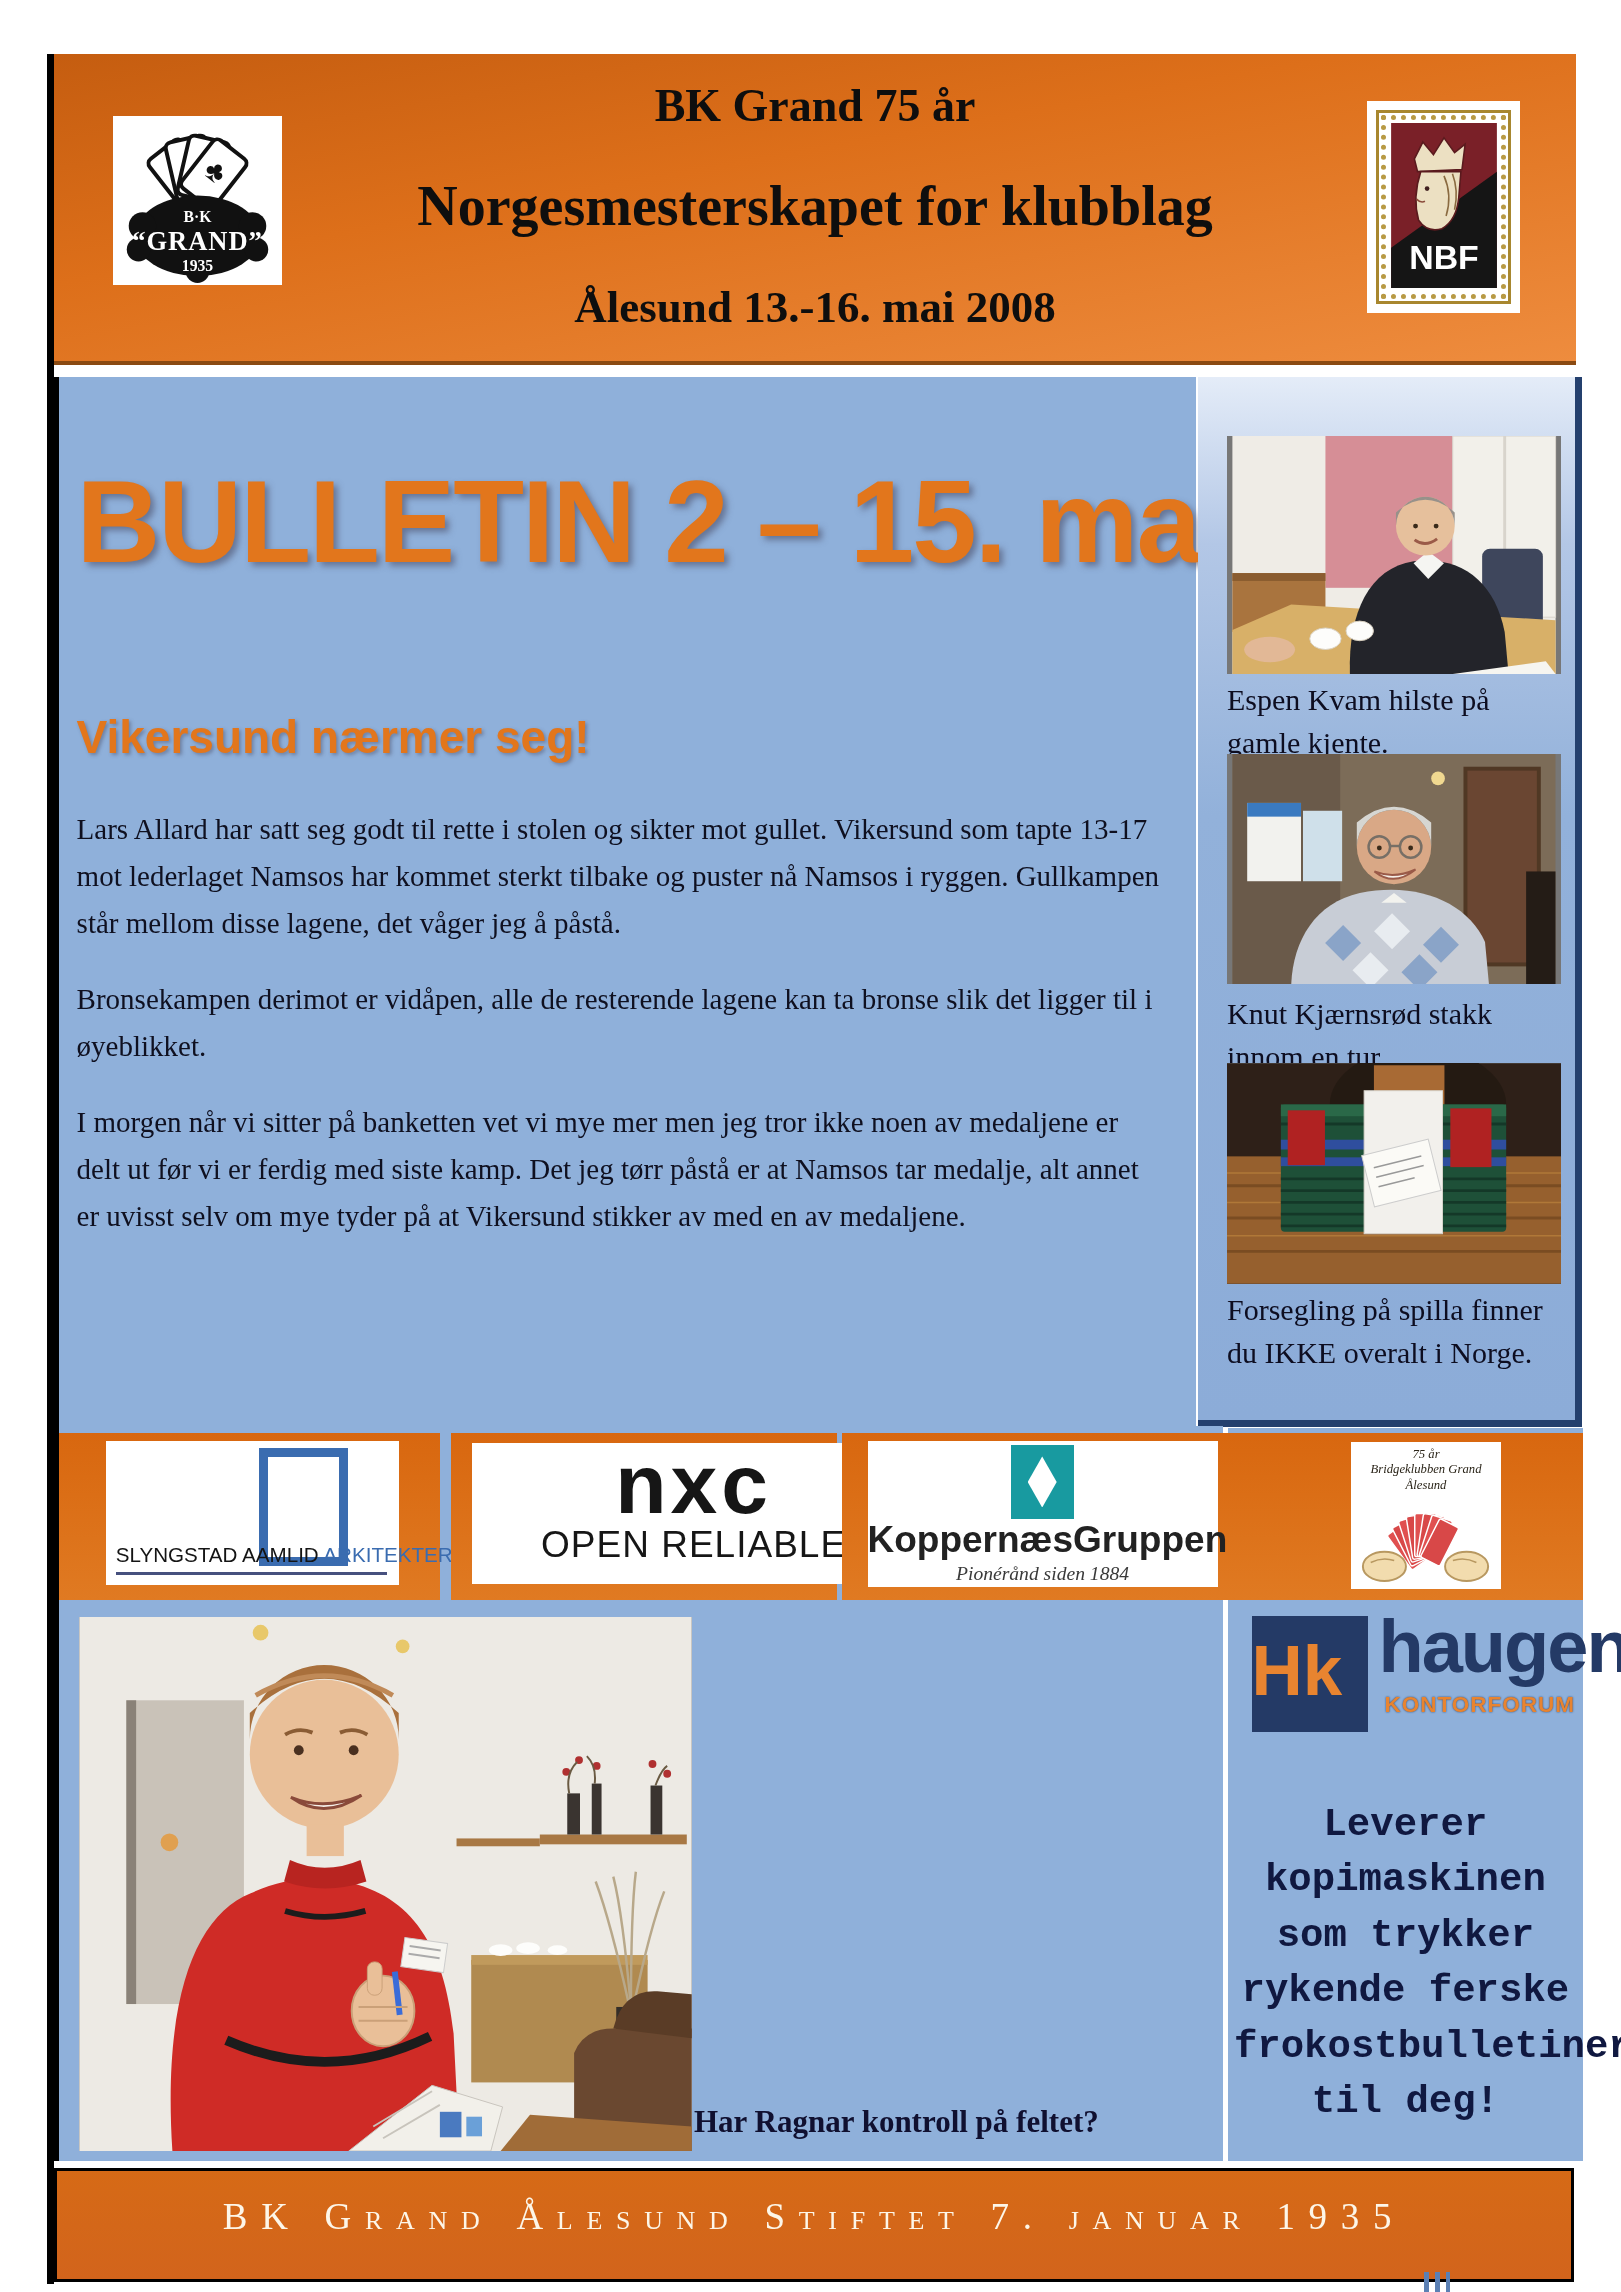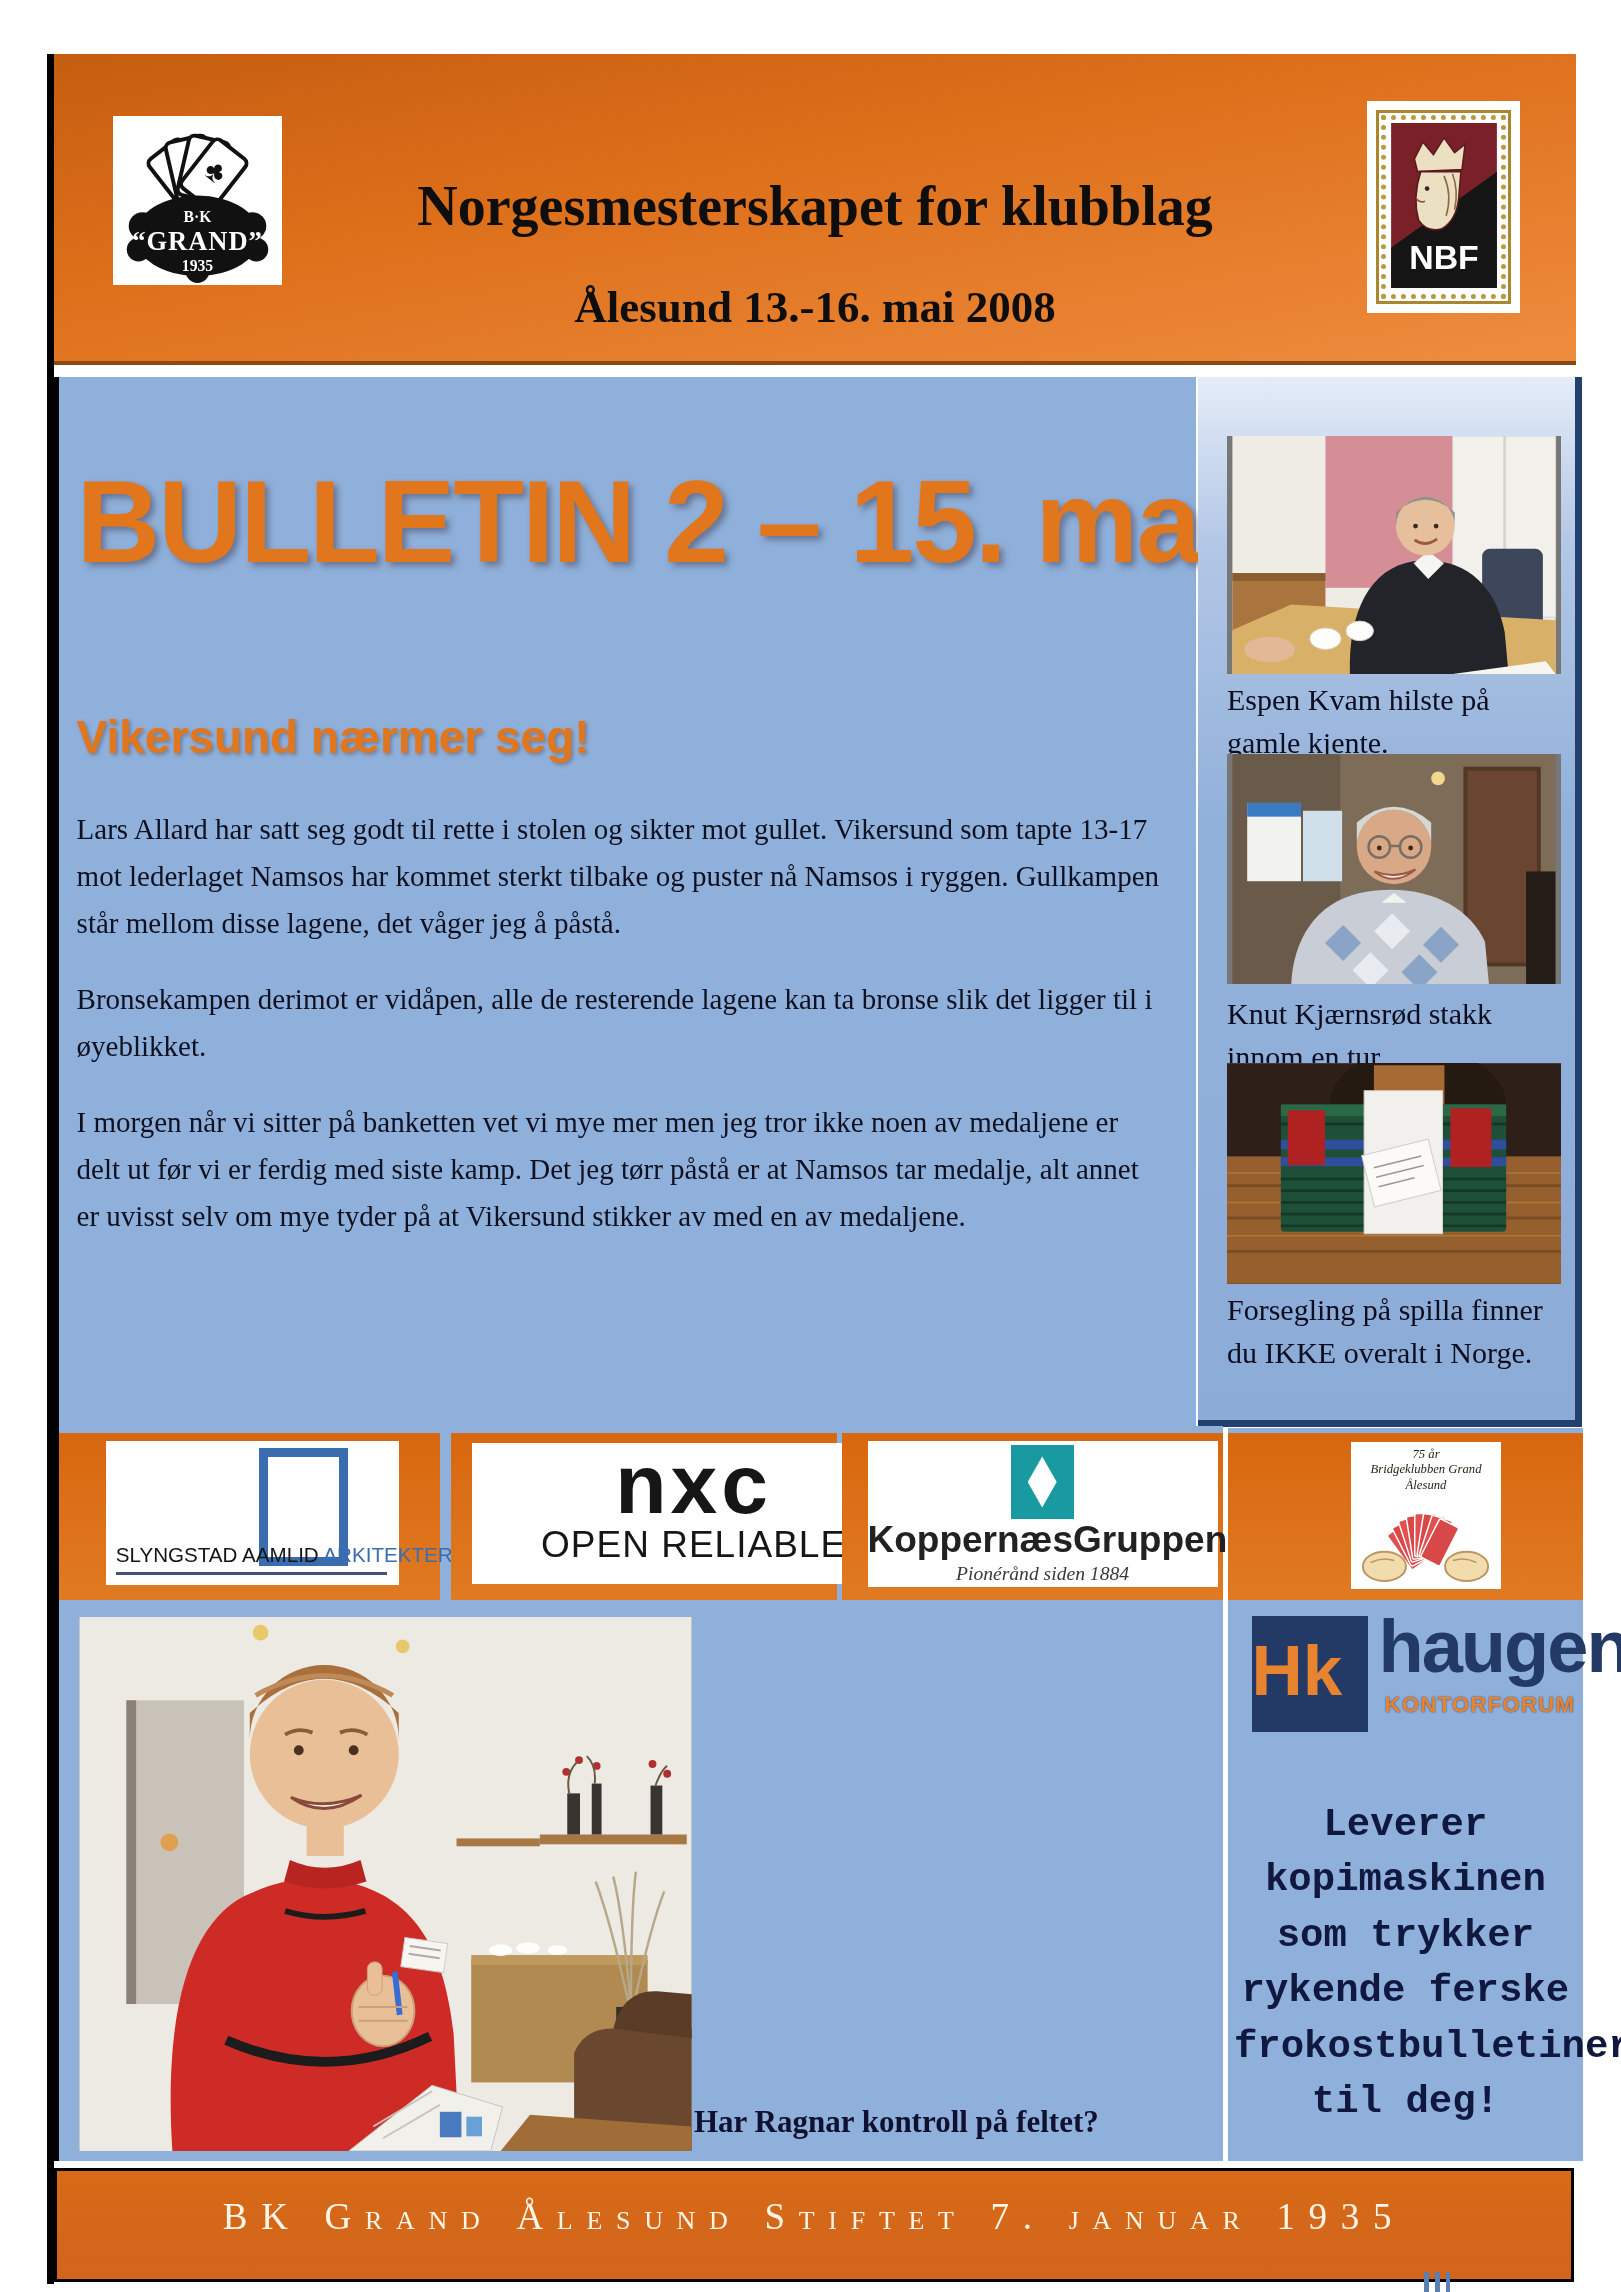--- a/index.html
+++ b/index.html
@@ -89,20 +89,21 @@
   .pg-marks span{display:inline-block;width:4.9px;height:20.6px;background:#5b80b4;margin-right:5.9px;}
 </style>
 </head>
 <body>
 
 <div class="screen">
 
   <div class="abs left-rule"></div>
 
   <div class="abs header">
+    <div class="abs hdr-pre">BK Grand 75 år</div>
     <div class="abs hdr-title">Norgesmesterskapet for klubblag</div>
     <div class="abs hdr-sub">Ålesund 13.-16. mai 2008</div>
 
     <div class="abs bk-logo">
       <svg width="169" height="169" viewBox="0 0 172 172">
         <g transform="translate(86,80)">
           <g transform="rotate(-38)">
               <rect x="-21" y="-58" width="42" height="62" rx="6" fill="#fff" stroke="#111" stroke-width="4"></rect>
             <text x="0" y="-20" text-anchor="middle" font-size="30" fill="#111">♠</text>
             </g>
@@ -257,21 +258,21 @@
       </div>
     </div>
 
     <div class="sp-cell" style="left:392px;width:386px;">
       <div class="sp-white" style="left:20.6px;top:9.8px;width:350px;height:141px;padding-left:47px;">
         <div class="nxc-word sans">nxc</div>
         <div class="nxc-tag sans">OPEN RELIABLE</div>
       </div>
     </div>
 
-    <div class="sp-cell" style="left:783px;width:381px;">
+    <div class="sp-cell" style="left:783px;width:381px;padding-left:44px;">
       <div class="sp-white" style="left:25.5px;top:7.8px;width:350px;height:146px;">
         <div class="kop-sq">
             <div class="kop-diamond"></div>
           </div>
         <div class="kop-word sans">KoppernæsGruppen</div>
         <div class="kop-tag">Pionérånd siden 1884</div>
       </div>
     </div>
 
     <div class="ragnar-photo">

